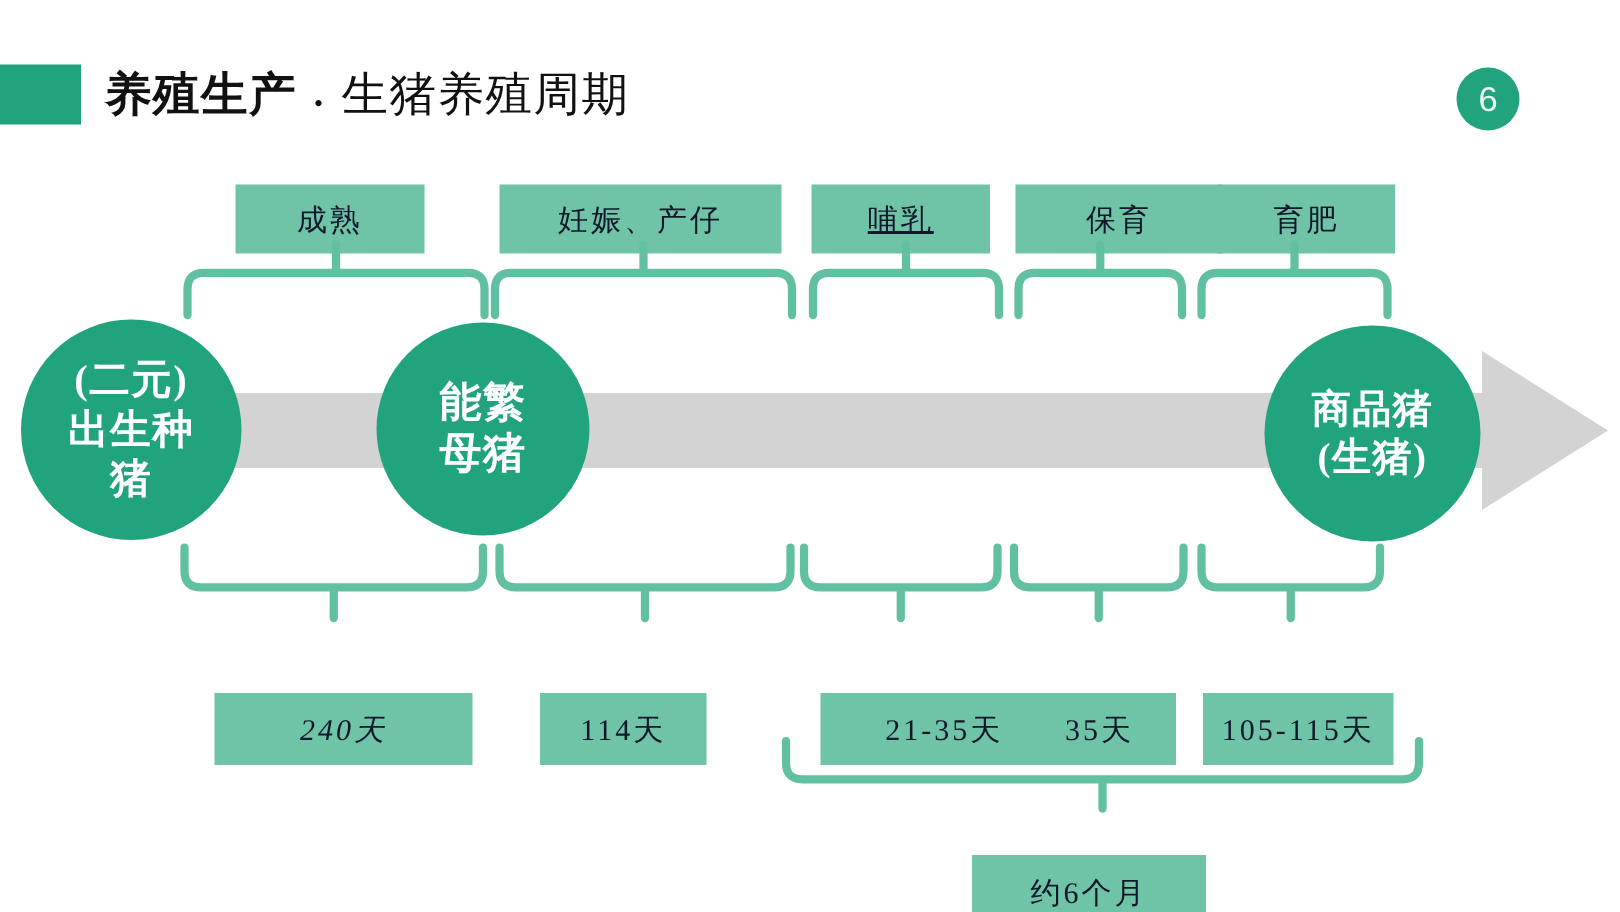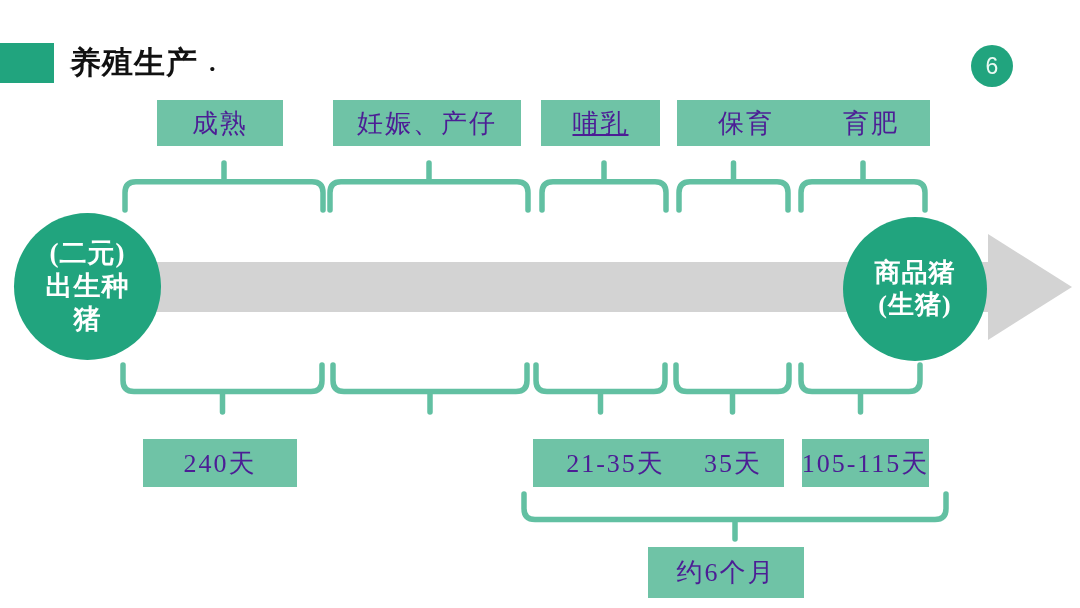--- a/index.html
+++ b/index.html
@@ -23,23 +23,23 @@
   .page-badge{
     position:absolute;left:971px;top:45px;width:42px;height:42px;border-radius:50%;
     background:#21a47e;color:#eafaf3;
     display:flex;align-items:center;justify-content:center;
     font-family:"Liberation Sans","DejaVu Sans",sans-serif;
     font-size:23px;font-weight:300;
   }
   
   .gbox{
     position:absolute;
-    background:#6fc3a6;color:#4c1d95;
+    background:#6fc3a6;color:#0f172a;
     display:flex;align-items:center;justify-content:center;
-    font-size:26px;letter-spacing:2px;white-space:nowrap;
+    font-size:20px;letter-spacing:2px;white-space:nowrap;margin-top:23px;
   }
   .stage-box{top:100px;height:46px;}
   .day-box{top:439px;height:48px;}
   .sum-box{left:648px;top:547px;width:156px;height:51px;}
   
   .arrow-band{position:absolute;left:85px;top:262px;width:905px;height:50px;background:#d3d3d3;}
   .arrow-head{position:absolute;left:988px;top:234px;}
   
   .node{
     position:absolute;border-radius:50%;background:#21a47e;color:#ffffff;
@@ -53,20 +53,21 @@
 </style>
 </head>
 <body>
 
 <div class="slide">
 
   <div class="title-bar"></div>
   <div class="slide-title">
     <span class="t-bold">养殖生产</span>
     <span class="t-sep">·</span>
+    <span class="t-rest">生猪养殖周期</span>
   </div>
   <div class="page-badge">
     <span>6</span>
   </div>
 
   <div class="gbox stage-box" style="left:157px;width:126px;">成熟</div>
   <div class="gbox stage-box" style="left:333px;width:188px;">妊娠、产仔</div>
   <div class="gbox stage-box" style="left:541px;width:119px;text-decoration:underline;">哺乳</div>
   <div class="gbox stage-box" style="left:677px;width:138px;">保育</div>
   <div class="gbox stage-box" style="left:812px;width:118px;">育肥</div>
@@ -90,20 +91,24 @@
   <div class="arrow-band"></div>
   <svg class="arrow-head" width="84" height="106">
     <polygon points="0,0 84,53 0,106" fill="#d3d3d3"></polygon>
   </svg>
 
   <div class="node" style="left:14px;top:213px;width:147px;height:147px;font-size:27px;">
     <div>(二元)</div>
     <div>出生种</div>
     <div>猪</div>
   </div>
+  <div class="node" style="left:251px;top:215px;width:142px;height:142px;font-size:28px;">
+    <div>能繁</div>
+    <div>母猪</div>
+  </div>
   <div class="node" style="left:843px;top:217px;width:144px;height:144px;font-size:26px;">
     <div>商品猪</div>
     <div>(生猪)</div>
   </div>
 
   <svg class="brace" style="left:120px;top:363px;" width="205" height="52">
       <path d="M 3 2 V 17.6 Q 3 28.6 14 28.6 H 102.5 V 49 V 28.6 H 191 Q 202 28.6 202 17.6 V 2"></path>
     </svg>
   <svg class="brace" style="left:330px;top:363px;" width="200" height="52">
       <path d="M 3 2 V 17.6 Q 3 28.6 14 28.6 H 100 V 49 V 28.6 H 186 Q 197 28.6 197 17.6 V 2"></path>
@@ -111,22 +116,23 @@
   <svg class="brace" style="left:533px;top:363px;" width="135" height="52">
       <path d="M 3 2 V 17.6 Q 3 28.6 14 28.6 H 67.5 V 49 V 28.6 H 121 Q 132 28.6 132 17.6 V 2"></path>
     </svg>
   <svg class="brace" style="left:673px;top:363px;" width="119" height="52">
       <path d="M 3 2 V 17.6 Q 3 28.6 14 28.6 H 59.5 V 49 V 28.6 H 105 Q 116 28.6 116 17.6 V 2"></path>
     </svg>
   <svg class="brace" style="left:798px;top:363px;" width="125" height="52">
       <path d="M 3 2 V 17.6 Q 3 28.6 14 28.6 H 62.5 V 49 V 28.6 H 111 Q 122 28.6 122 17.6 V 2"></path>
     </svg>
 
-  <div class="gbox day-box" style="left:143px;width:154px;">240天</div>
-  <div class="gbox day-box" style="left:533px;width:165px;">21-35天</div>
+  <div class="gbox day-box" style="left:143px;width:172px;font-style:italic;">240天</div>
+  <div class="gbox day-box" style="left:360px;width:111px;">114天</div>
+  <div class="gbox day-box" style="left:547px;width:165px;">21-35天</div>
   <div class="gbox day-box" style="left:682px;width:102px;font-family:Liberation Serif, serif;">35天</div>
   <div class="gbox day-box" style="left:802px;width:127px;">105-115天</div>
 
   <svg class="brace" style="left:521px;top:492px;" width="428" height="50">
       <path d="M 3 2 V 16.500000000000004 Q 3 27.500000000000004 14 27.500000000000004 H 214 V 47 V 27.500000000000004 H 414 Q 425 27.500000000000004 425 16.500000000000004 V 2"></path>
     </svg>
   <div class="gbox sum-box">约6个月</div>
 
 </div>
 

